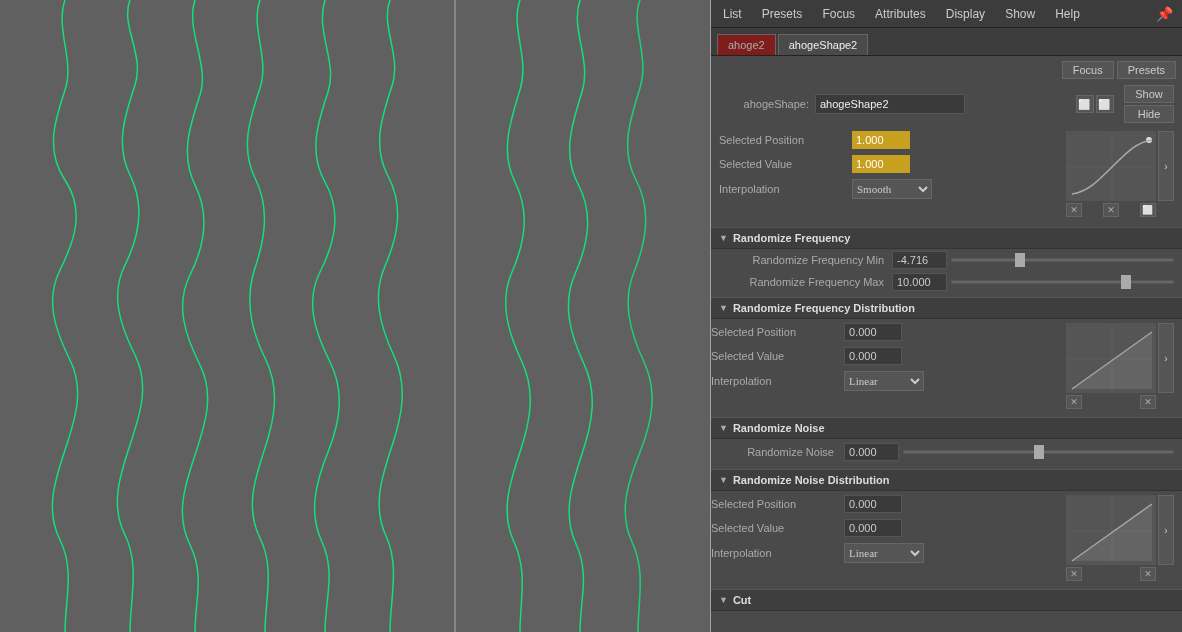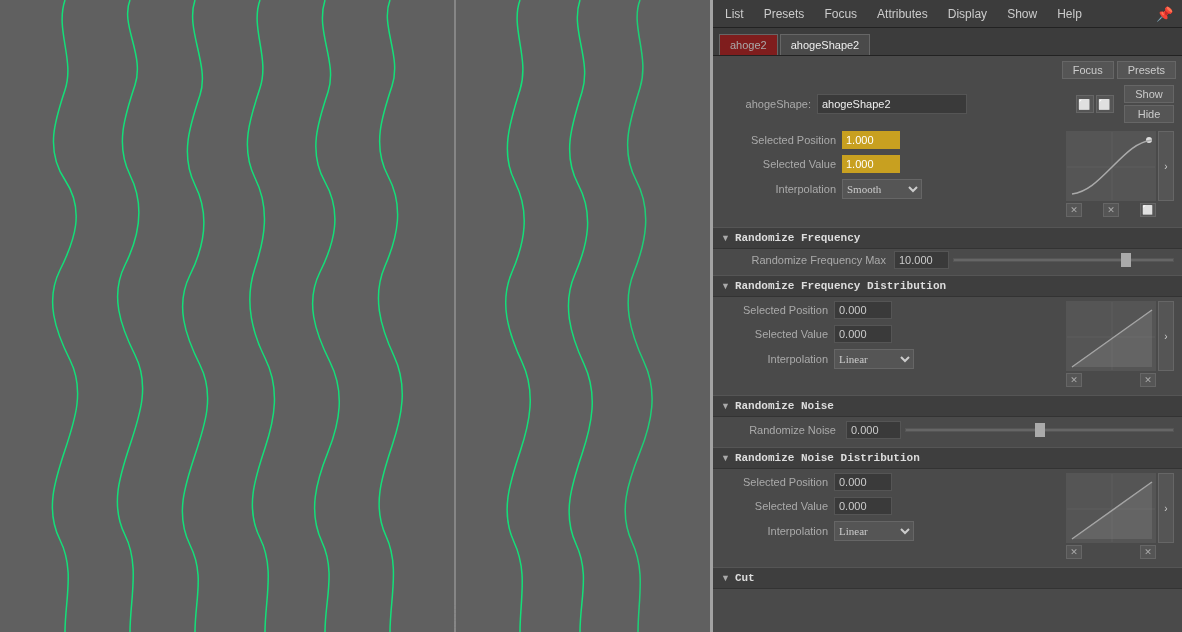--- a/index.html
+++ b/index.html
@@ -23,21 +23,21 @@
       overflow: hidden;
     }
 
     
     #right-panel {
       width: 472px;
       height: 632px;
       background: #4a4a4a;
       display: flex;
       flex-direction: column;
-      border-left: 3px solid #a3a3a3;
+      border-left: 1px solid #a3a3a3;
     }
 
     
     #menu-bar {
       background: #3c3c3c;
       height: 28px;
       display: flex;
       align-items: center;
       padding: 0 8px;
       gap: 12px;
@@ -142,23 +142,23 @@
     }
 
     
     .param-row {
       display: flex;
       align-items: center;
       margin-bottom: 3px;
     }
     .param-label {
       color: #aaa;
-      text-align: right;
+      text-align: left;
       min-width: 115px;
-      margin-right: 6px;
+      margin-right: 18px;
       font-size: 11px;
     }
     .num-input {
       background: #c8a020;
       border: none;
       color: #fff;
       padding: 2px 4px;
       font-size: 11px;
       height: 18px;
       width: 58px;
@@ -232,21 +232,20 @@
       margin-top: 4px;
     }
     .section-header .arrow {
       color: #aaa;
       font-size: 9px;
     }
     .section-title {
       color: #ddd;
       font-size: 11px;
       font-weight: bold;
-      font-family: Liberation Mono, monospace;
     }
 
     
     .checkbox-row {
       display: flex;
       align-items: center;
       padding: 3px 8px;
       gap: 4px;
     }
     .checkbox-row input[type="checkbox"] {
@@ -425,20 +424,25 @@
         </div>
       </div>
     </div>
 
     <div class="section-header">
       <span class="arrow">▼</span>
       <span class="section-title">Randomize Frequency</span>
     </div>
 
     <div>
+      <div class="slider-row">
+        <span class="slider-label">Randomize Frequency Min</span>
+        <input class="num-input-dark" type="text" style="width: 55px;" value="-4.716">
+        <input type="range" class="slider" value="30" style="">
+      </div>
       <div class="slider-row">
         <span class="slider-label">Randomize Frequency Max</span>
         <input class="num-input-dark" type="text" style="width: 55px;" value="10.000">
         <input type="range" class="slider" value="80" style="">
       </div>
     </div>
 
     <div class="section-header">
       <span class="arrow">▼</span>
       <span class="section-title">Randomize Frequency Distribution</span>

